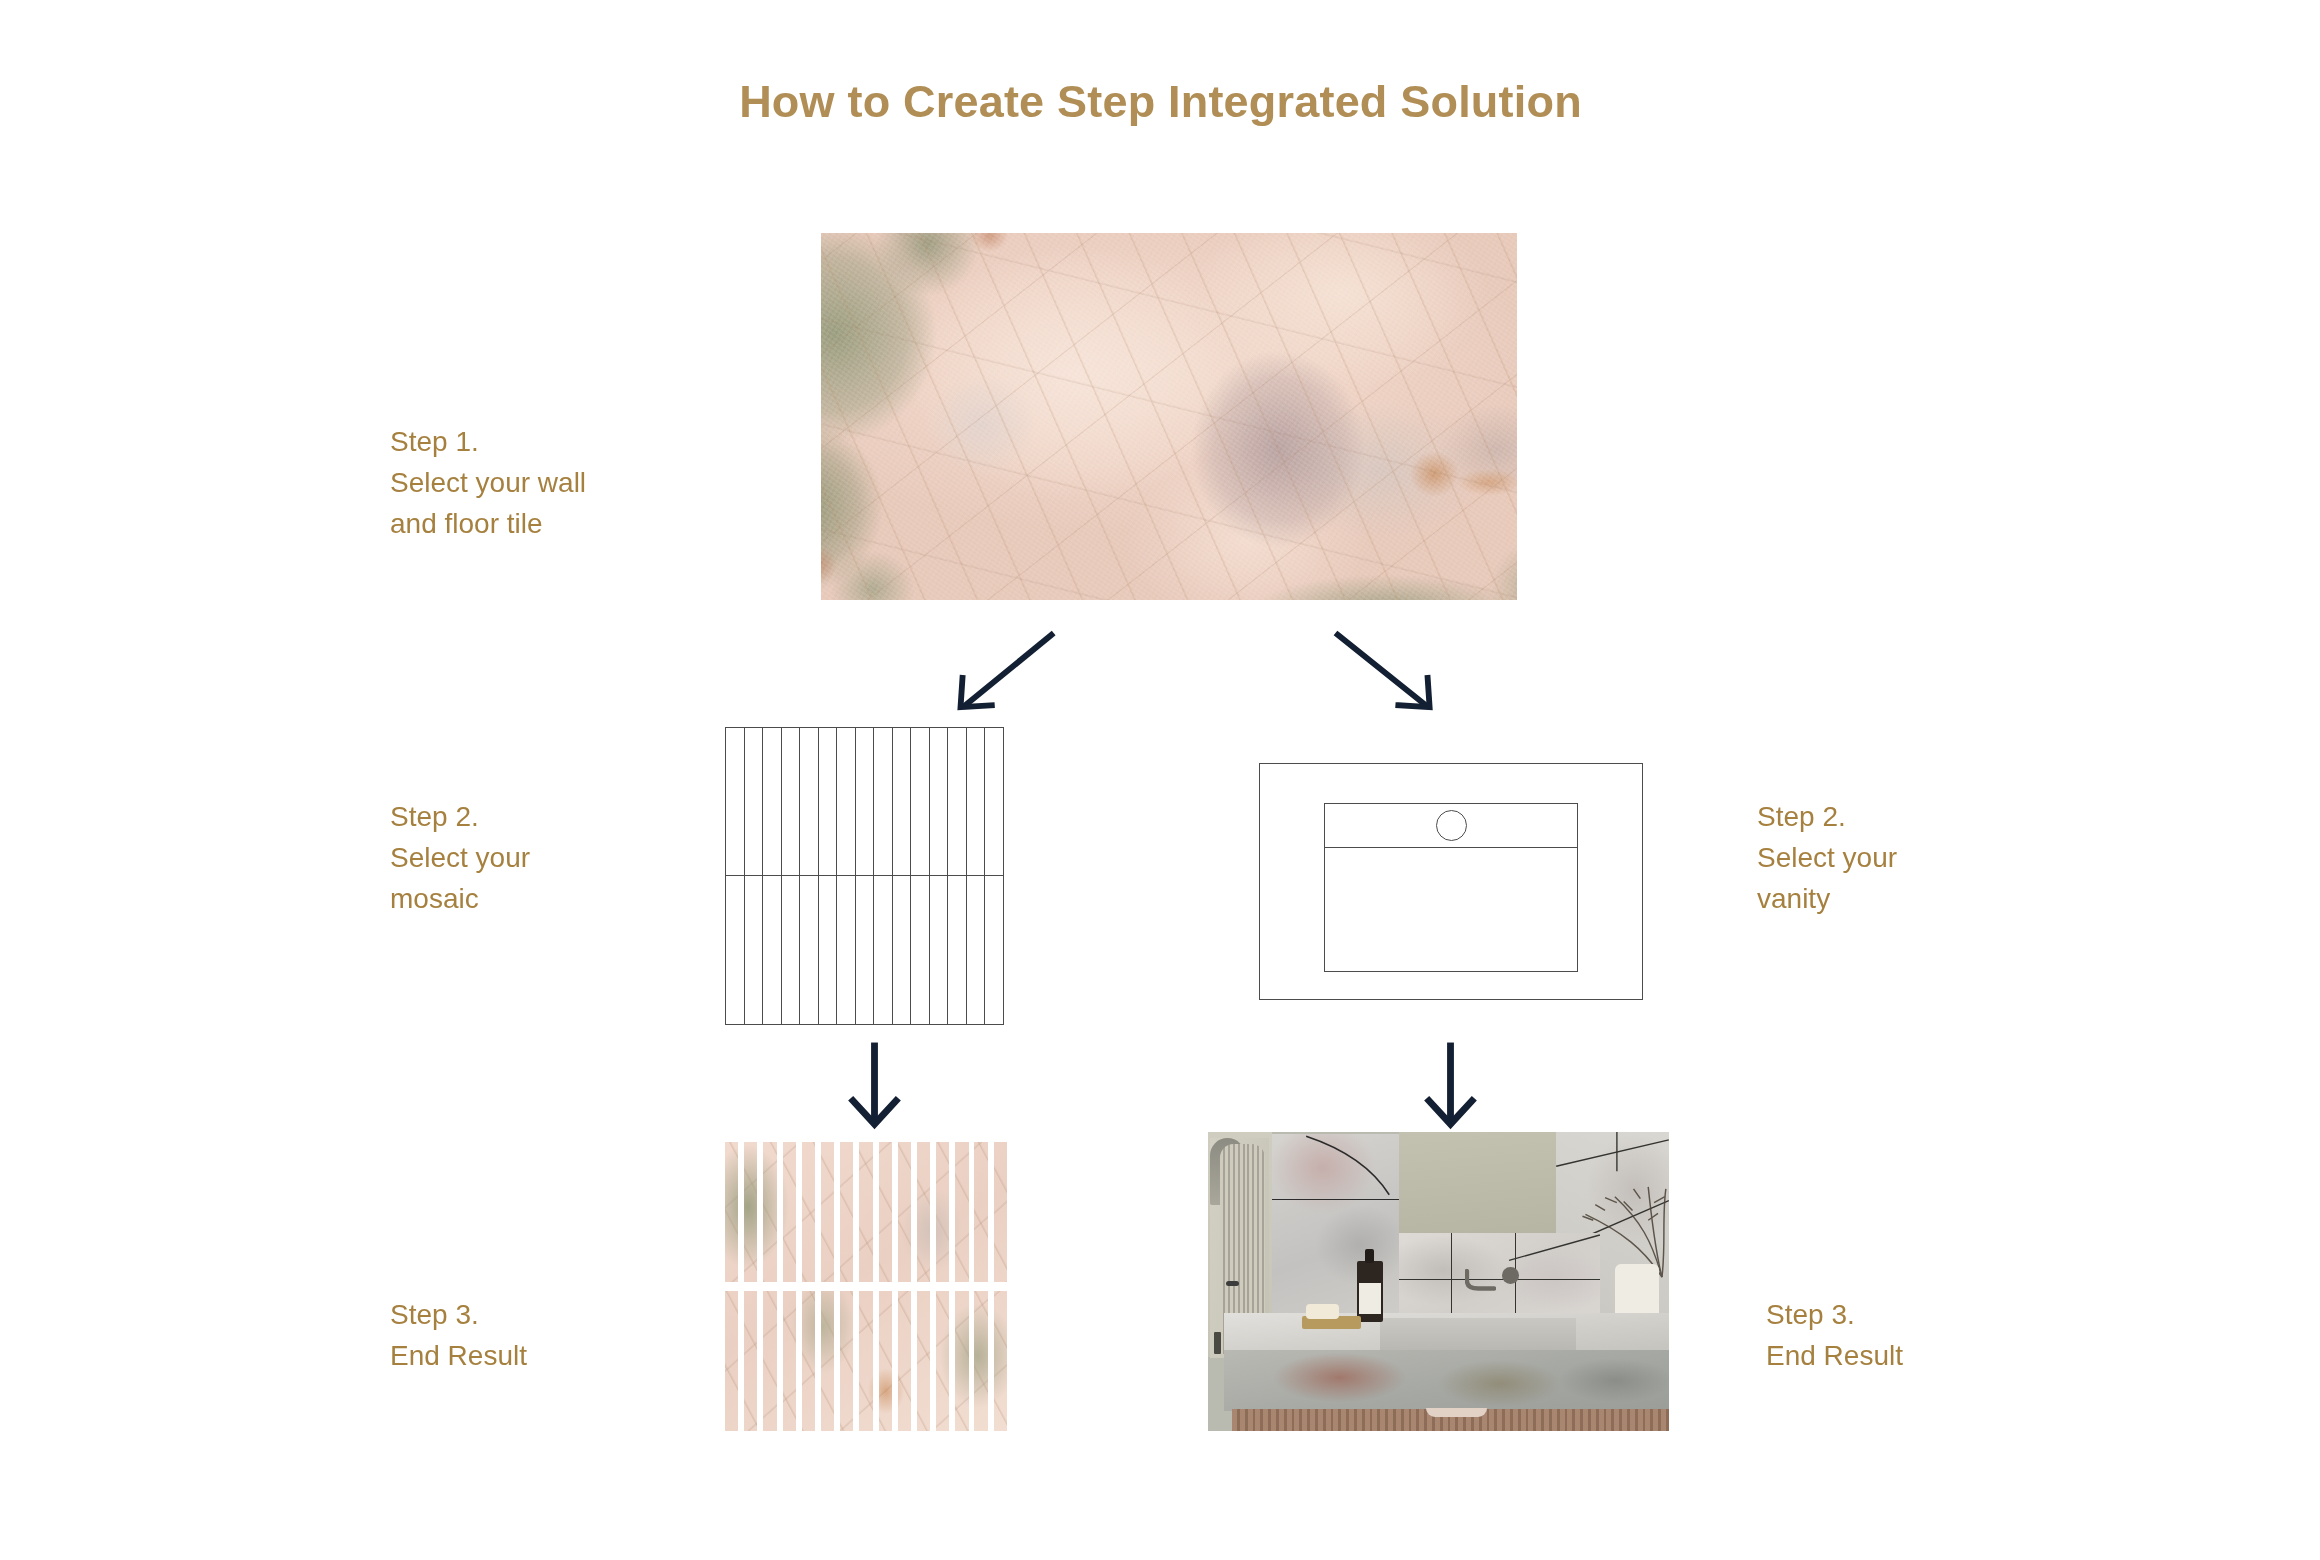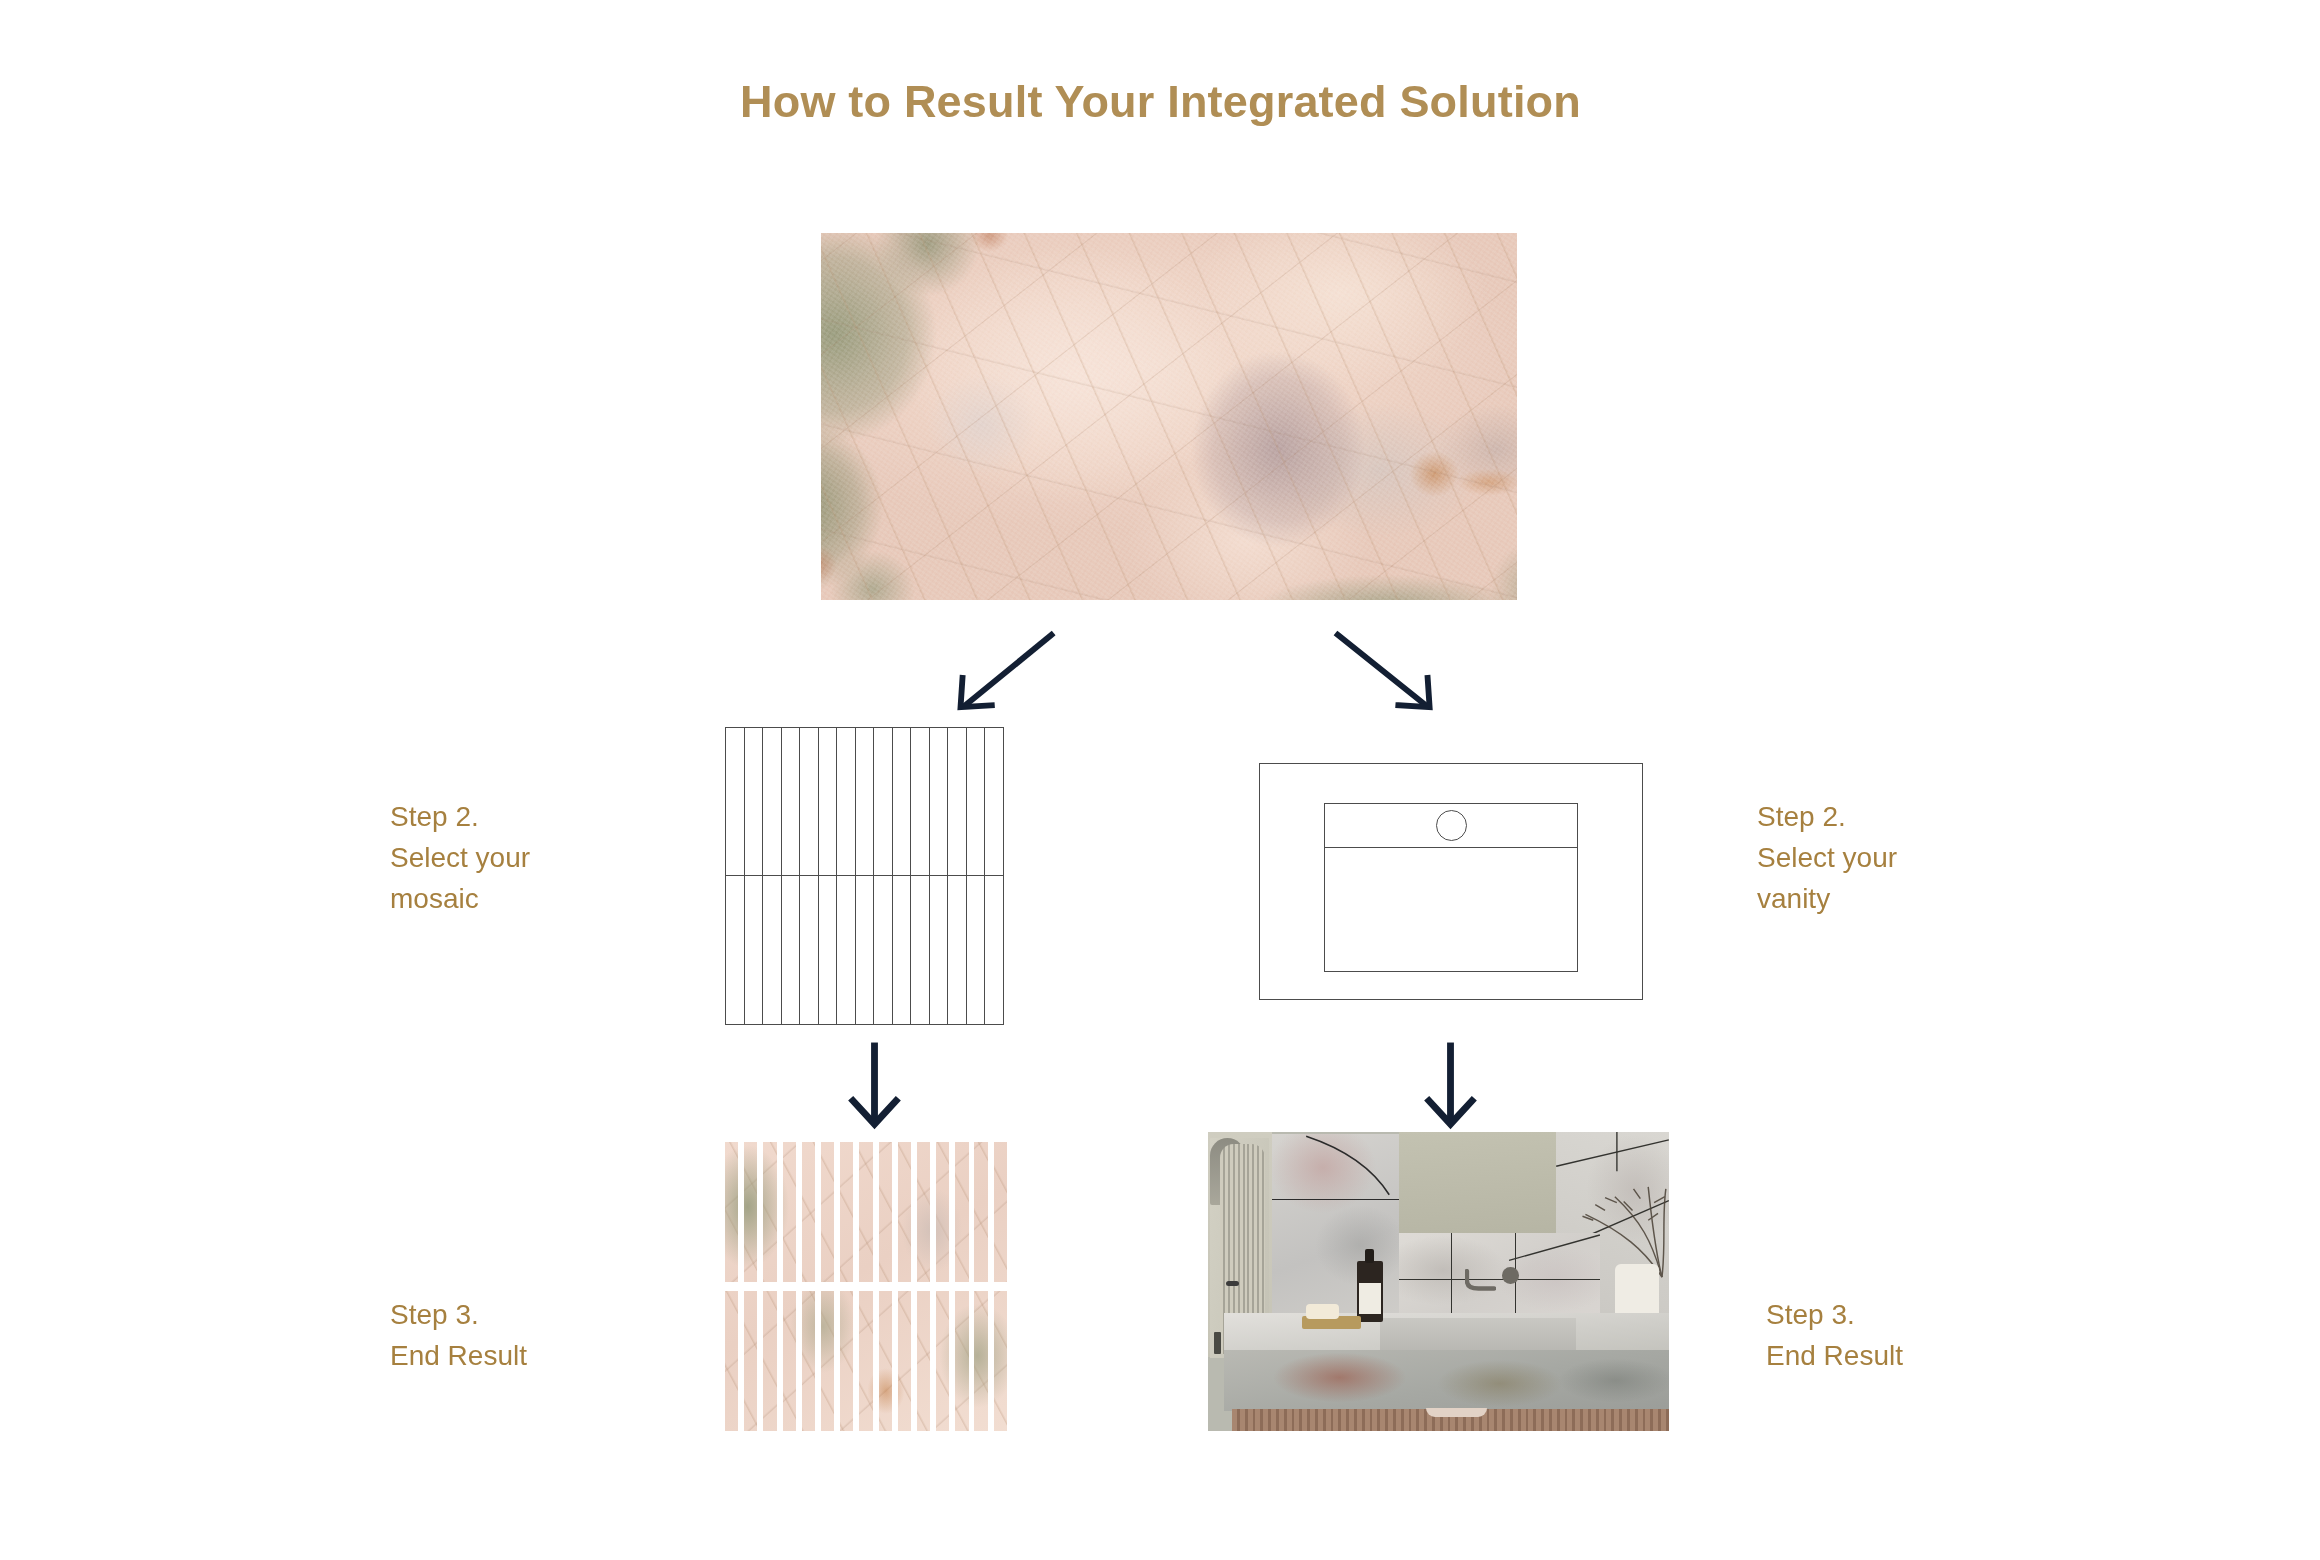--- a/index.html
+++ b/index.html
@@ -191,22 +191,25 @@
   .b-soap-tray{left:94px;top:184px;width:59px;height:12.7px;background:#b79a5e;border-radius:2px;}
   .b-soap{position:absolute;left:3.9px;top:-11.8px;width:33px;height:14.7px;background:#f2ead8;border-radius:3.9px;}
   .b-tap{left:257px;top:137px;width:31px;height:21.6px;}
   .b-tap-knob{left:294px;top:135px;width:16.7px;height:16.7px;border-radius:50%;background:#6d6a63;}
 </style>
 </head>
 <body>
 
 <div class="canvas">
 
-  <div class="title">How to Result Your Integrated Solution</div>
-
+  <div class="title">How to Create Step Integrated Solution</div>
+
+  <div class="caption" id="cap-step1">Step 1.
+Select your wall
+and floor tile</div>
 
   <div class="slab">
     <div class="slab-layer sl-base"></div>
     <div class="slab-layer sl-facet1"></div>
     <div class="slab-layer sl-green"></div>
     <div class="slab-layer sl-mauve"></div>
     <div class="slab-layer sl-rust"></div>
     <div class="slab-layer sl-veins"></div>
     <div class="slab-layer sl-grain"></div>
   </div>

